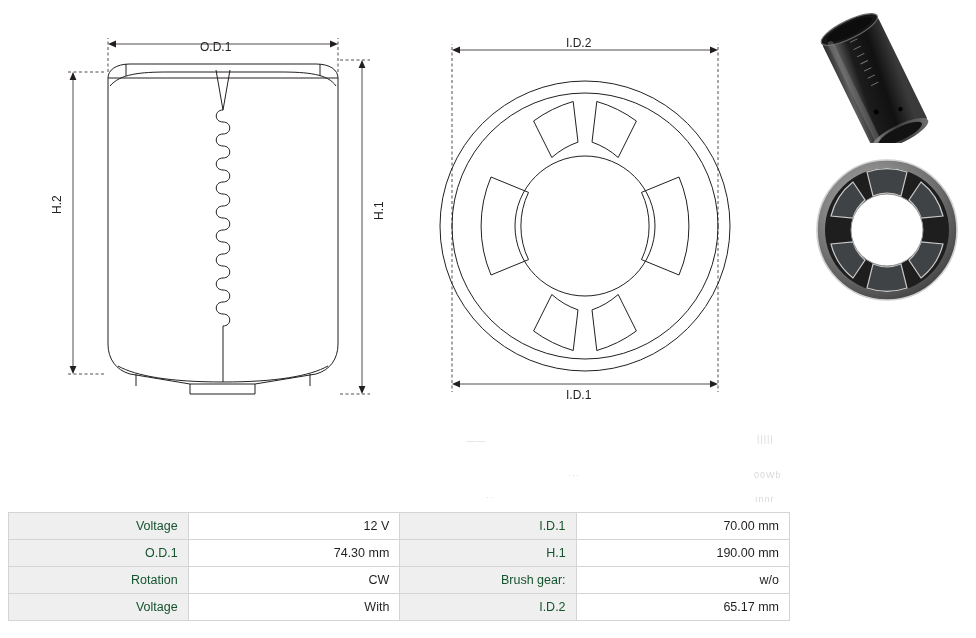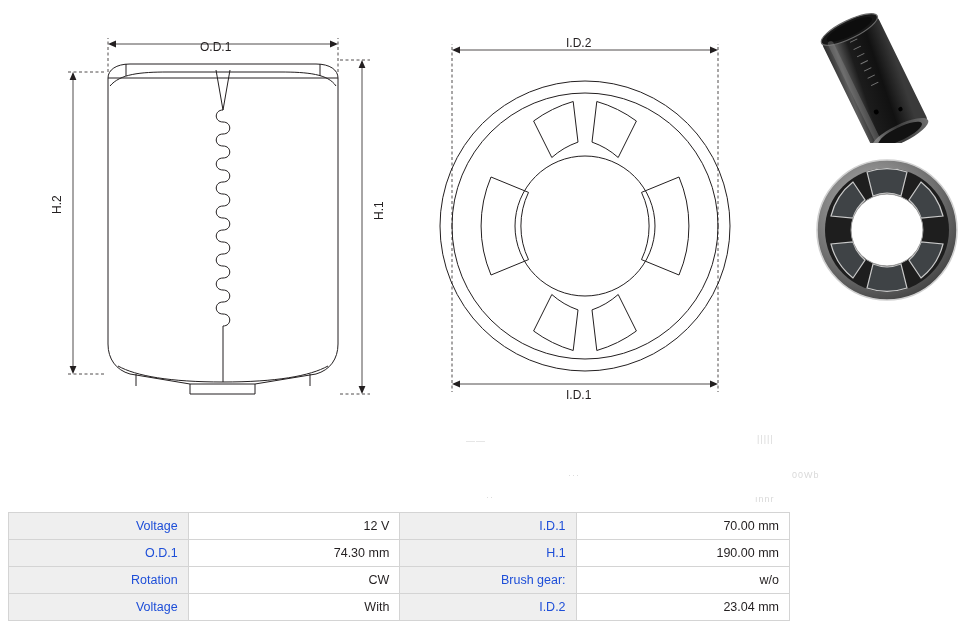--- a/index.html
+++ b/index.html
@@ -64,21 +64,21 @@
   .spec-table td {
     border: 1px solid #d4d4d4;
     height: 26px;
     padding: 0 10px;
     line-height: 26px;
   }
   .spec-table td.key {
     background: #efefef;
     text-align: right;
     width: 195px;
-    color: #1d4ed8;
+    color: #14532d;
   }
   .spec-table td.val {
     background: #ffffff;
     text-align: right;
     width: 196px;
     color: #231f20;
     padding-left: 45px;
   }
 </style>
 </head>
@@ -269,21 +269,21 @@
 
         <circle cx="0" cy="0" r="70" fill="none" stroke="#d0d0d0" stroke-width="1.6"></circle>
       </g>
     </svg>
   </div>
 
   <span class="faint" style="left:466px; top:436px;">——</span>
   <span class="faint" style="left:757px; top:434px;">|||||</span>
   <span class="faint" style="left:372px; top:470px;margin-top:44px;">dBi</span>
   <span class="faint" style="left:568px; top:470px;">···</span>
-  <span class="faint" style="left:792px; top:470px;">00Wb</span>
+  <span class="faint" style="left:754px; top:470px;">00Wb</span>
   <span class="faint" style="left:486px; top:492px;">··</span>
   <span class="faint" style="left:755px; top:494px;text-align:right;">ınnr</span>
 
   <table class="spec-table">
     <tbody>
       <tr>
         <td class="key">Voltage</td>
         <td class="val">12 V</td>
         <td class="key">I.D.1</td>
         <td class="val">70.00 mm</td>
@@ -297,18 +297,18 @@
       <tr>
         <td class="key">Rotation</td>
         <td class="val">CW</td>
         <td class="key">Brush gear:</td>
         <td class="val">w/o</td>
       </tr>
       <tr>
         <td class="key">Voltage</td>
         <td class="val">With</td>
         <td class="key">I.D.2</td>
-        <td class="val">23.04 mm</td>
+        <td class="val">65.17 mm</td>
       </tr>
     </tbody>
   </table>
 
 </div>
 
 </body></html>

